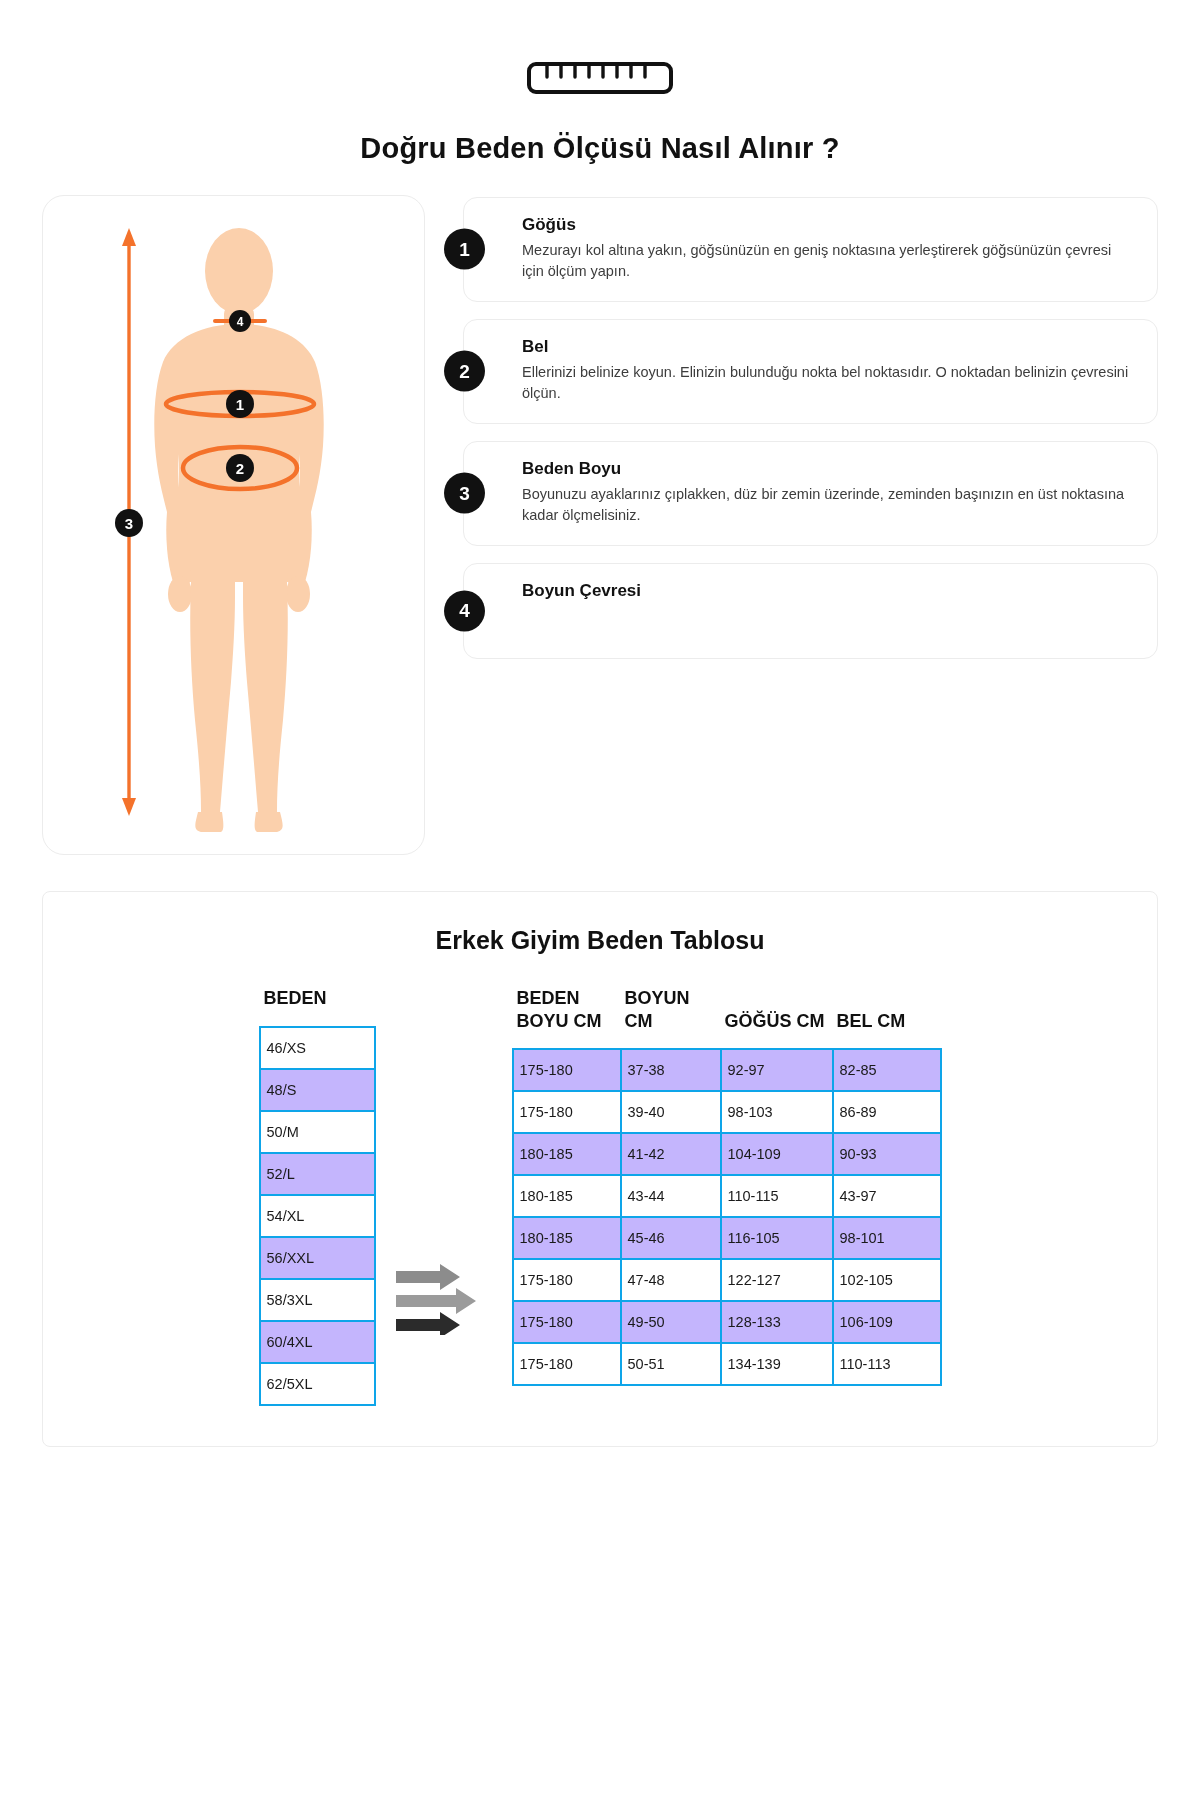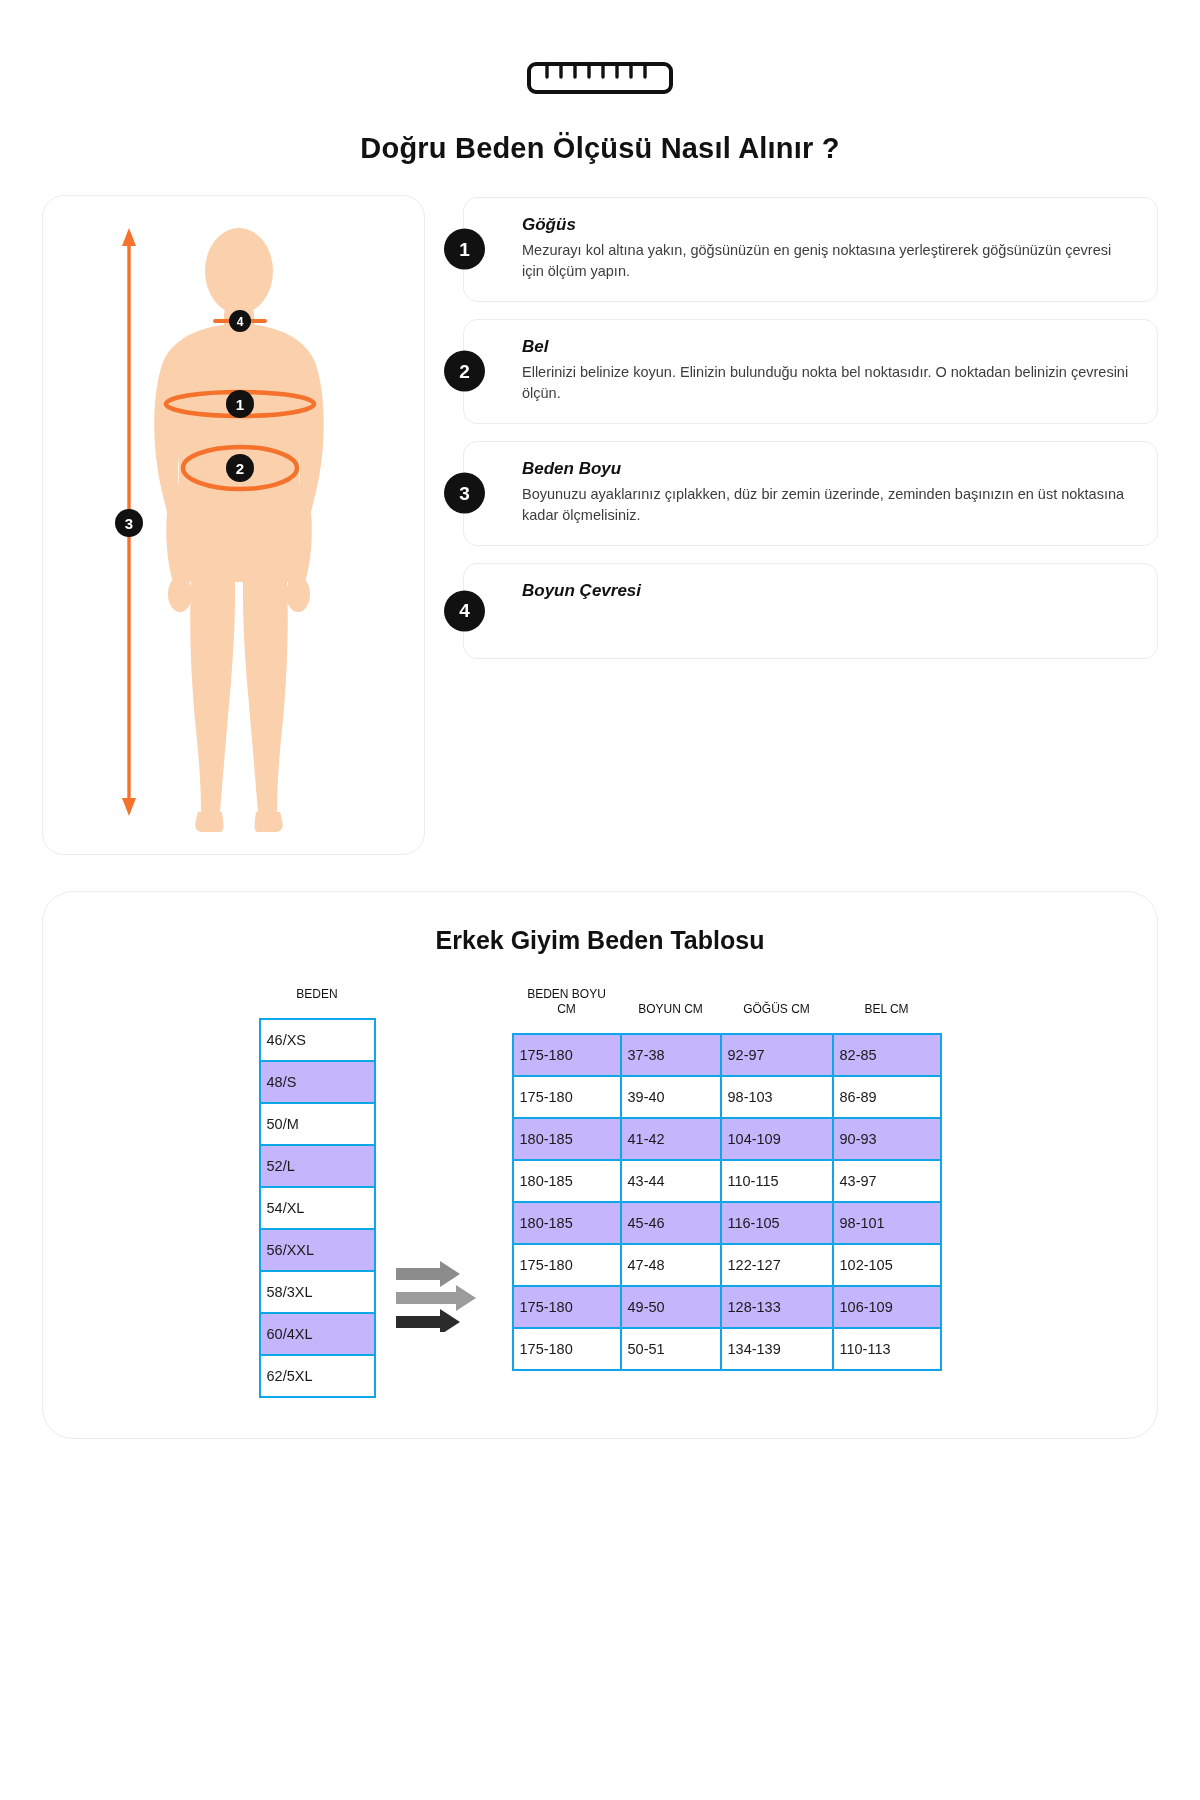--- a/index.html
+++ b/index.html
@@ -82,33 +82,32 @@
     align-items: center;
     justify-content: center;
     font-size: 19px;
     font-weight: bold;
   }
   .step-title {
     font-size: 17px;
     font-weight: bold;
     margin-bottom: 5px;
     color: #111;
-    font-style: italic;
   }
   .step-text {
     font-size: 14.5px;
     line-height: 1.48;
     color: #3d3d3d;
   }
 
   
   .table-card {
     margin: 36px 42px 0 42px;
     border: 1px solid #ececec;
-    border-radius: 31px;
+    border-radius: 8px;
     background: #fff;
     padding: 34px 0 40px 0;
     position: relative;
   }
   .table-title {
     text-align: center;
     font-size: 25px;
     font-weight: bold;
     margin: 0 0 26px 0;
     color: #111;
@@ -117,25 +116,25 @@
     display: flex;
     justify-content: center;
     align-items: flex-start;
     gap: 0;
   }
   table {
     border-collapse: collapse;
   }
   .size-table, .meas-table { table-layout: fixed; }
   th {
-    font-size: 12px;
-    font-weight: normal;
+    font-size: 18px;
+    font-weight: bold;
     color: #111;
     padding: 6px 4px 16px 4px;
-    text-align: center;
+    text-align: left;
     vertical-align: bottom;
     line-height: 1.25;
     border: none;
   }
   td {
     font-size: 14.5px;
     padding: 4px 6px;
     border: 2px solid #0ea5e9;
     color: #1a1a1a;
     height: 42px;

